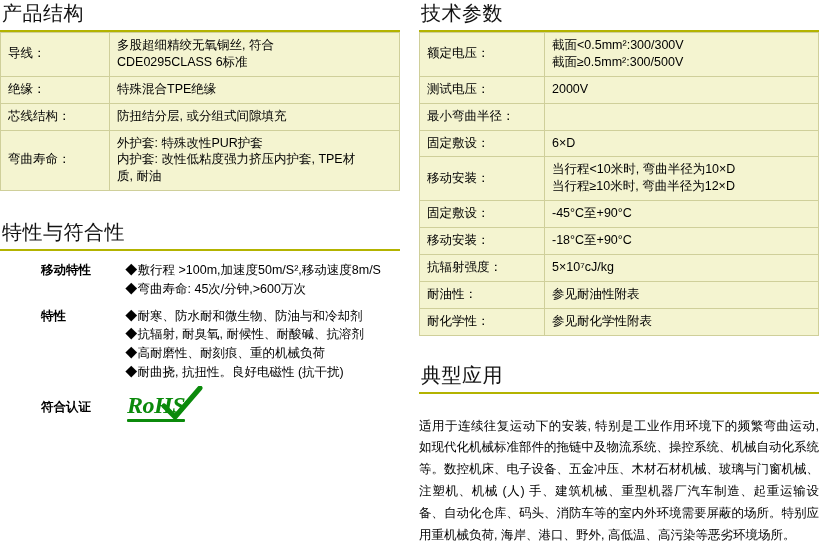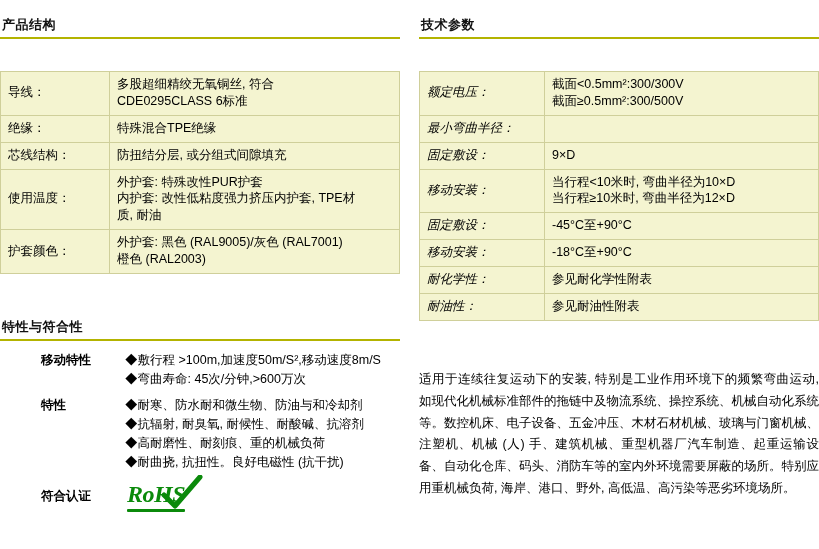--- a/index.html
+++ b/index.html
@@ -22,49 +22,48 @@
   }
   .col {
     position: absolute;
     top: 0;
     width: 400px;
   }
   .col-left { left: 0; }
   .col-right { left: 419px; }
 
   .section-title {
-    font-size: 13px;
-    font-weight: bold;
+    font-size: 20px;
+    font-weight: normal;
     color: #111111;
-    padding: 16px 0 3px 2px;
+    padding: 0 0 3px 2px;
     border-bottom: 2px solid #b3b300;
     margin: 0 0 0 0;
     letter-spacing: 0.5px;
   }
 
   table.spec {
     border-collapse: collapse;
     width: 100%;
     background: #f4f4d0;
     table-layout: fixed;
-    margin-top: 32px;
   }
   table.spec td {
     border: 1px solid #cfcf9a;
     padding: 4px 7px 5px 7px;
     font-size: 12.5px;
     line-height: 1.35;
     vertical-align: middle;
     color: #000;
   }
   table.spec td.k {
     width: 94px;
     white-space: nowrap;
   }
-  table.spec td.k.wide { width: 110px; font-style: italic; }
+  table.spec td.k.wide { width: 110px; }
   table.spec td.v { }
 
   .two-line > div { white-space: nowrap; }
 
   
   table.feat {
     border-collapse: collapse;
     width: 100%;
     table-layout: fixed;
     margin-top: 8px;
@@ -143,32 +142,25 @@
         </tr>
         <tr>
           <td class="k">绝缘：</td>
           <td class="v">特殊混合TPE绝缘</td>
         </tr>
         <tr>
           <td class="k">芯线结构：</td>
           <td class="v">防扭结分层, 或分组式间隙填充</td>
         </tr>
         <tr>
-          <td class="k">使用温度：</td>
+          <td class="k">弯曲寿命：</td>
           <td class="v">
             <div>外护套: 特殊改性PUR护套</div>
             <div>内护套: 改性低粘度强力挤压内护套, TPE材</div>
             <div>质, 耐油</div>
-          </td>
-        </tr>
-        <tr>
-          <td class="k">护套颜色：</td>
-          <td class="v">
-            <div>外护套: 黑色 (RAL9005)/灰色 (RAL7001)</div>
-            <div>橙色 (RAL2003)</div>
           </td>
         </tr>
       </tbody>
     </table>
 
     <div style="height:28px"></div>
 
     <div class="section-title">特性与符合性</div>
 
     <table class="feat">
@@ -213,53 +205,62 @@
     <table class="spec">
       <tbody>
         <tr>
           <td class="k wide">额定电压：</td>
           <td class="v two-line">
             <div>截面&lt;0.5mm²:300/300V</div>
             <div>截面≥0.5mm²:300/500V</div>
           </td>
         </tr>
         <tr>
+          <td class="k wide">测试电压：</td>
+          <td class="v">2000V</td>
+        </tr>
+        <tr>
           <td class="k wide">最小弯曲半径：</td>
           <td class="v"></td>
         </tr>
         <tr>
           <td class="k wide">固定敷设：</td>
-          <td class="v">9×D</td>
+          <td class="v">6×D</td>
         </tr>
         <tr>
           <td class="k wide">移动安装：</td>
           <td class="v two-line">
             <div>当行程&lt;10米时, 弯曲半径为10×D</div>
             <div>当行程≥10米时, 弯曲半径为12×D</div>
           </td>
         </tr>
         <tr>
           <td class="k wide">固定敷设：</td>
           <td class="v">-45°C至+90°C</td>
         </tr>
         <tr>
           <td class="k wide">移动安装：</td>
           <td class="v">-18°C至+90°C</td>
         </tr>
         <tr>
+          <td class="k wide">抗辐射强度：</td>
+          <td class="v">5×10⁷cJ/kg</td>
+        </tr>
+        <tr>
+          <td class="k wide">耐油性：</td>
+          <td class="v">参见耐油性附表</td>
+        </tr>
+        <tr>
           <td class="k wide">耐化学性：</td>
           <td class="v">参见耐化学性附表</td>
         </tr>
-        <tr>
-          <td class="k wide">耐油性：</td>
-          <td class="v">参见耐油性附表</td>
-        </tr>
       </tbody>
     </table>
 
     <div style="height:26px"></div>
 
+    <div class="section-title">典型应用</div>
 
     <div class="app-box">适用于连续往复运动下的安装, 特别是工业作用环境下的频繁弯曲运动, 如现代化机械标准部件的拖链中及物流系统、操控系统、机械自动化系统等。数控机床、电子设备、五金冲压、木材石材机械、玻璃与门窗机械、注塑机、机械 (人) 手、建筑机械、重型机器厂汽车制造、起重运输设备、自动化仓库、码头、消防车等的室内外环境需要屏蔽的场所。特别应用重机械负荷, 海岸、港口、野外, 高低温、高污染等恶劣环境场所。</div>
 
   </div>
 
 </div>
 
 </body></html>

